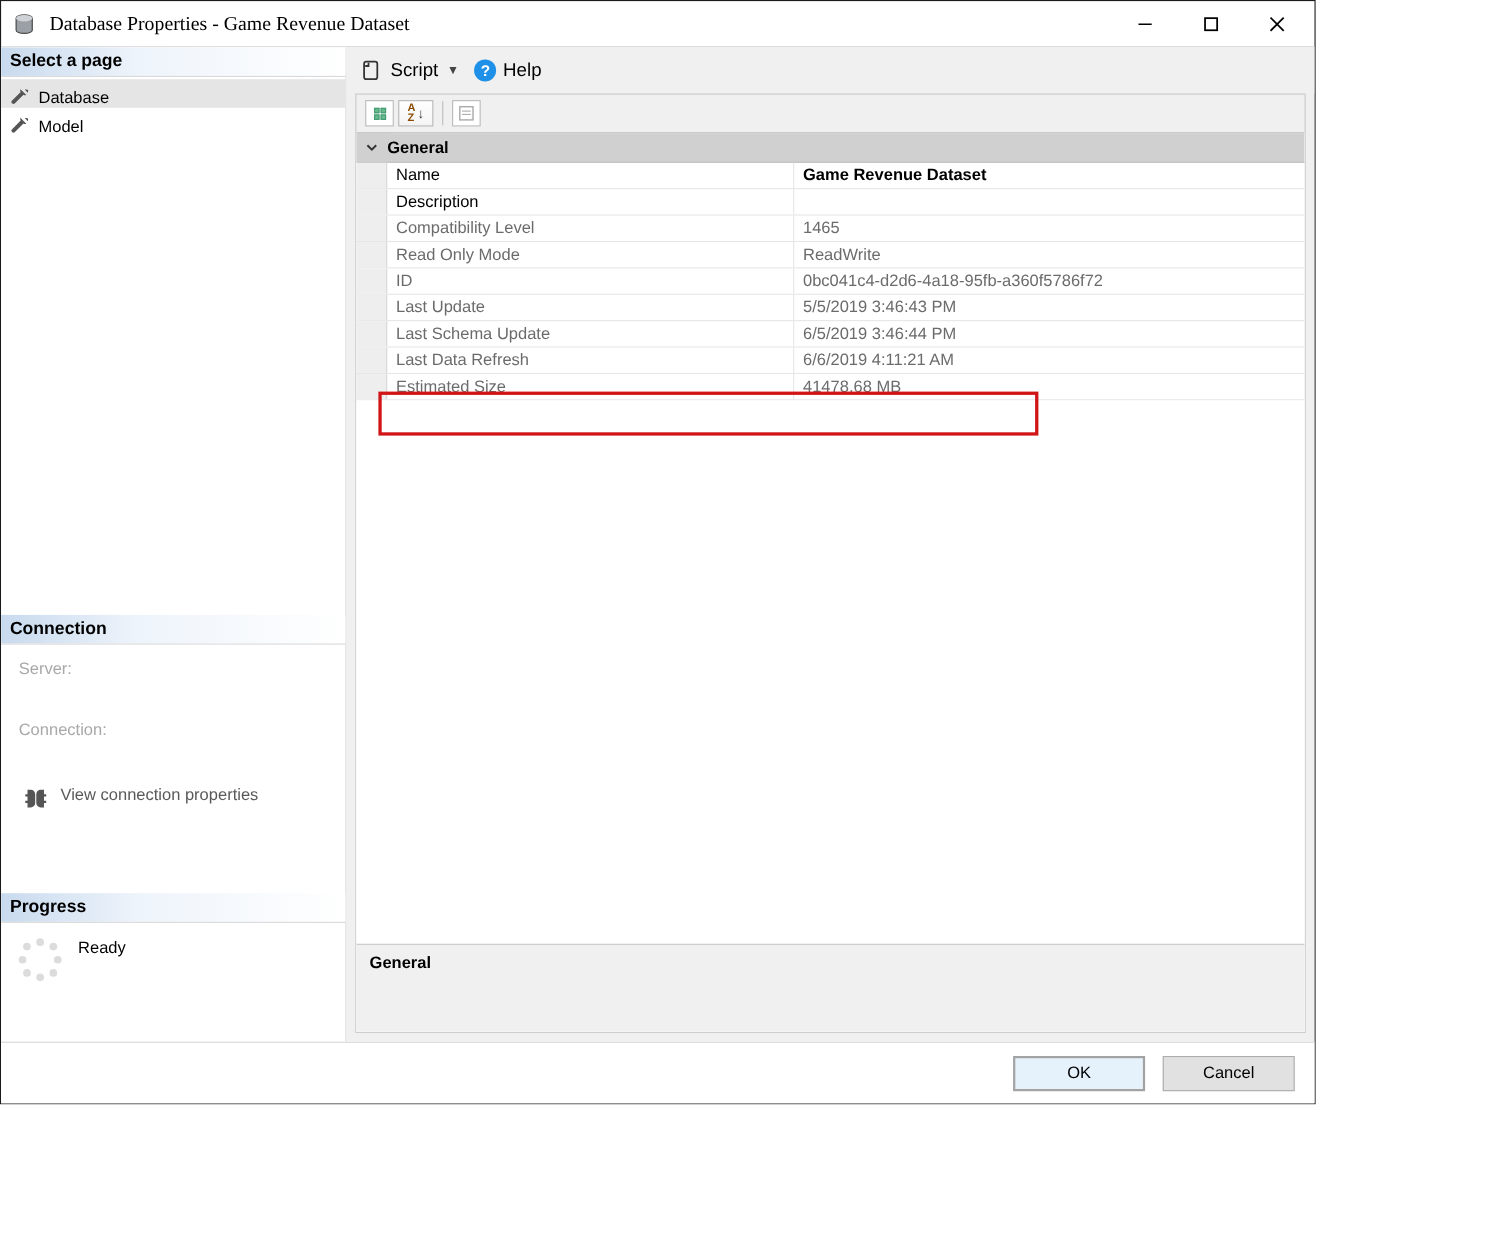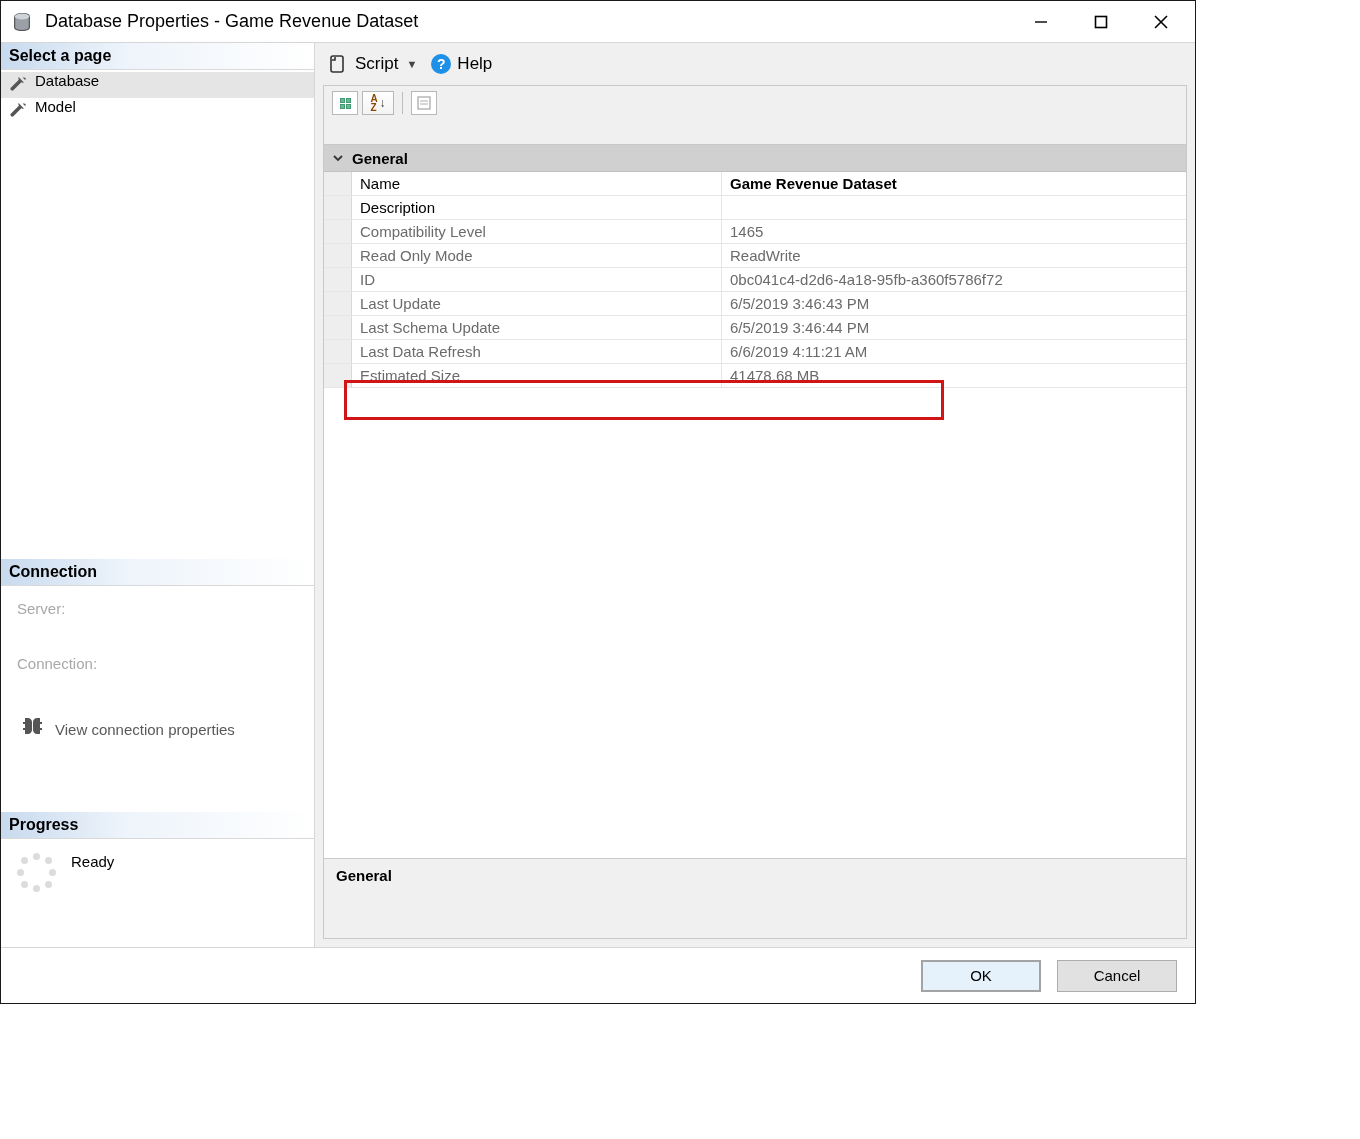--- a/index.html
+++ b/index.html
@@ -20,20 +20,21 @@
     background: #fff;
   }
   
   .titlebar {
     height: 42px;
     display: flex;
     align-items: center;
     padding: 0 4px 0 8px;
     font-size: 18px;
     border-bottom: 1px solid #d6d6d6;
+    font-family: Liberation Serif, serif;
   }
   .titlebar .app-icon {
     width: 26px; height: 26px;
     margin-right: 10px;
     display: flex; align-items: center; justify-content: center;
   }
   .titlebar .title-text { flex: 0 0 auto; }
   .titlebar .spacer { flex: 1 1 auto; }
   .win-controls { display: flex; align-items: center; gap: 0; }
   .win-btn {
@@ -61,21 +62,21 @@
     font-size: 16px;
     padding: 4px 8px;
     background: linear-gradient(to right, #c8daee 0%, #eef4fb 40%, #ffffff 100%);
     border-bottom: 1px solid #d9d9d9;
   }
   .side-list {
     padding: 2px 0 0 0;
   }
   .side-item {
     display: flex;
-    align-items: flex-start;
+    align-items: flex-end;
     height: 26px;
     padding: 0 4px 0 6px;
     cursor: default;
   }
   .side-item.selected {
     background: #e5e5e5;
   }
   .side-item .wrench {
     width: 22px; height: 22px; margin-right: 6px;
     display:flex; align-items:center; justify-content:center;
@@ -83,21 +84,21 @@
   }
   .side-flex { flex: 1 1 auto; }
 
   .conn-body {
     padding: 14px 16px 6px 16px;
     color: #a8a8a8;
     font-size: 15px;
   }
   .conn-row { margin-bottom: 38px; }
   .conn-link {
-    display: flex; align-items: flex-end;
+    display: flex; align-items: flex-start;
     color: #595959;
     padding: 4px 0 8px 0;
   }
   .conn-link .plug-icon { width:28px; height:24px; margin-right:10px; display:flex; align-items:center; justify-content:center; color:#555; }
 
   .progress-body {
     display: flex; align-items: flex-start;
     padding: 14px 16px;
   }
   .spinner {
@@ -368,21 +369,21 @@
           <span class="mini-divider"></span>
           <div class="mini-btn doc">
             <svg width="16" height="16" viewBox="0 0 16 16">
                 <rect x="2" y="2" width="12" height="12" fill="none" stroke="#888" stroke-width="1.3"></rect>
                 <line x1="4" y1="6" x2="12" y2="6" stroke="#888"></line>
                 <line x1="4" y1="9" x2="12" y2="9" stroke="#888"></line>
               </svg>
           </div>
         </div>
 
-        <div class="grid-area" style="position:relative;margin-top:24px;">
+        <div class="grid-area" style="position:relative;">
           <div class="group-header">
             <span class="group-gutter">
               <svg width="12" height="12" viewBox="0 0 12 12">
                   <path d="M2 4l4 4 4-4" fill="none" stroke="#333" stroke-width="1.8"></path>
                 </svg>
             </span>
             <span>General</span>
           </div>
           <div class="prop-table" id="prop-rows">
               <div class="prop-row editable">
@@ -406,21 +407,21 @@
                 <div class="value">ReadWrite</div>
               </div>
               <div class="prop-row readonly">
                 <div class="gutter"></div>
                 <div class="label">ID</div>
                 <div class="value">0bc041c4-d2d6-4a18-95fb-a360f5786f72</div>
               </div>
               <div class="prop-row readonly">
                 <div class="gutter"></div>
                 <div class="label">Last Update</div>
-                <div class="value">6/5/2019 3:46:43 PM</div>
+                <div class="value">5/5/2019 3:46:43 PM</div>
               </div>
               <div class="prop-row readonly">
                 <div class="gutter"></div>
                 <div class="label">Last Schema Update</div>
                 <div class="value">6/5/2019 3:46:44 PM</div>
               </div>
               <div class="prop-row readonly">
                 <div class="gutter"></div>
                 <div class="label">Last Data Refresh</div>
                 <div class="value">6/6/2019 4:11:21 AM</div>

